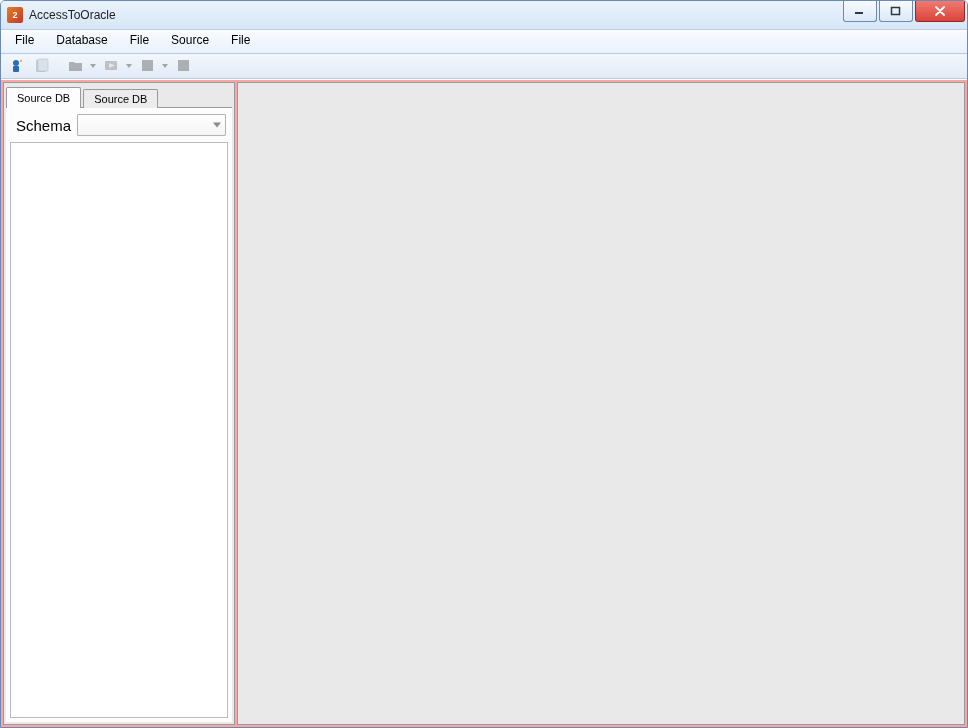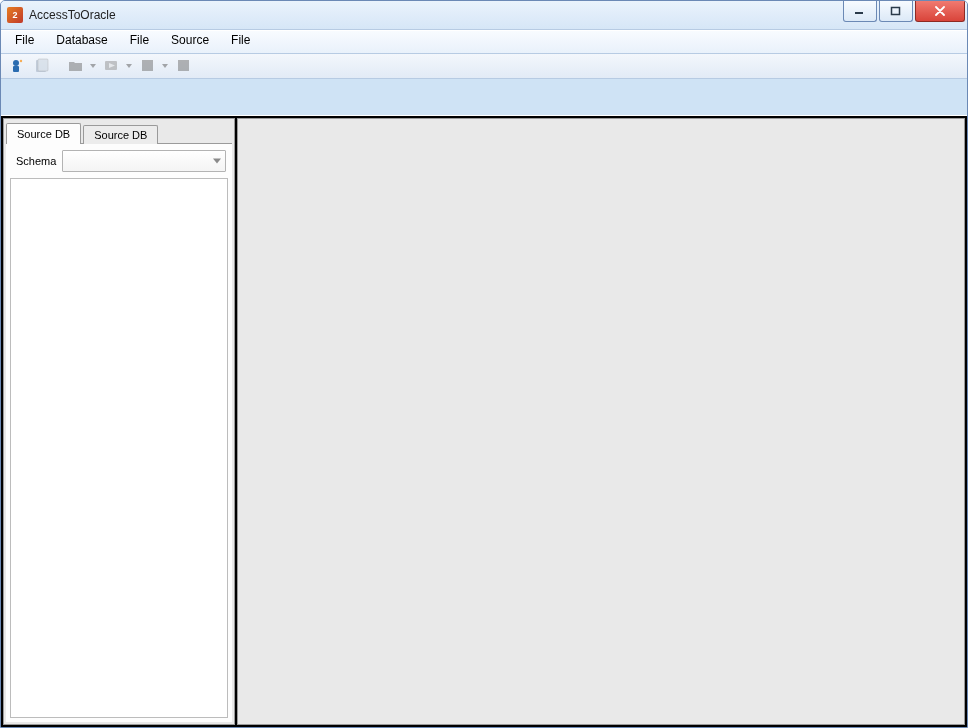--- a/index.html
+++ b/index.html
@@ -17,30 +17,30 @@
   
   .menubar{height:22px;background:linear-gradient(#f8fbff,#e9f1fb);border-top:1px solid #fff;border-bottom:1px solid #b7cbe3;display:flex;align-items:flex-start;padding:0 4px;gap:2px;}
   .menuitem{padding:2px 10px;border-radius:2px;cursor:default;}
   
   .toolbar{height:24px;background:linear-gradient(#f3f7fc,#e2ebf6);border-bottom:1px solid #b7cbe3;display:flex;align-items:center;padding:0 4px;gap:4px;}
   .tbtn{width:20px;height:20px;display:flex;align-items:center;justify-content:center;border:1px solid transparent;border-radius:2px;opacity:.55;}
   .tbtn.active{opacity:1;}
   .tgroup{display:flex;align-items:center;gap:2px;}
   .tdrop{width:8px;height:20px;display:flex;align-items:center;justify-content:center;opacity:.55;}
   
-  .client{flex:1 1 auto;display:flex;background:#000000;border-top:1px solid #fff;padding:2px;gap:2px;min-height:0;margin-top:36px;}
+  .client{flex:1 1 auto;display:flex;background:#fca5a5;border-top:1px solid #fff;padding:2px;gap:2px;min-height:0;}
   .leftpanel{width:232px;flex:0 0 auto;display:flex;flex-direction:column;background:#e9e9e9;border:1px solid #9a9a9a;box-sizing:border-box;}
   .rightpanel{flex:1 1 auto;background:#e9e9e9;border:1px solid #9a9a9a;box-sizing:border-box;}
   
   .tabstrip{height:22px;display:flex;align-items:flex-end;padding:2px 2px 0 2px;gap:2px;background:#e9e9e9;}
   .tab{padding:3px 10px 3px 10px;border:1px solid #9a9a9a;border-bottom:none;background:#ececec;font-size:11px;position:relative;top:1px;border-radius:2px 2px 0 0;cursor:default;}
   .tab.active{background:#fdfdfd;padding-top:4px;padding-bottom:4px;top:1px;z-index:2;}
   .tabbody{flex:1 1 auto;border-top:1px solid #9a9a9a;background:#fdfdfd;margin:0 2px 2px 2px;display:flex;flex-direction:column;}
   .schema-row{display:flex;align-items:center;gap:6px;padding:6px 6px 6px 10px;}
-  .schema-row label{font-size:11px;text-align:right;}
+  .schema-row label{font-size:15px;text-align:right;}
   .combo{flex:1 1 auto;height:20px;border:1px solid #b3b3b3;background:linear-gradient(#fff,#f4f4f4);position:relative;border-radius:1px;}
   .combo .arrow{position:absolute;right:4px;top:50%;transform:translateY(-50%);width:0;height:0;border-left:4px solid transparent;border-right:4px solid transparent;border-top:5px solid #8a8a8a;}
   .tree-area{flex:1 1 auto;margin:0 4px 4px 4px;border:1px solid #bcbcbc;background:#fff;}
 </style>
 </head>
 <body>
 
 <div class="window">
 
   <div class="titlebar">

